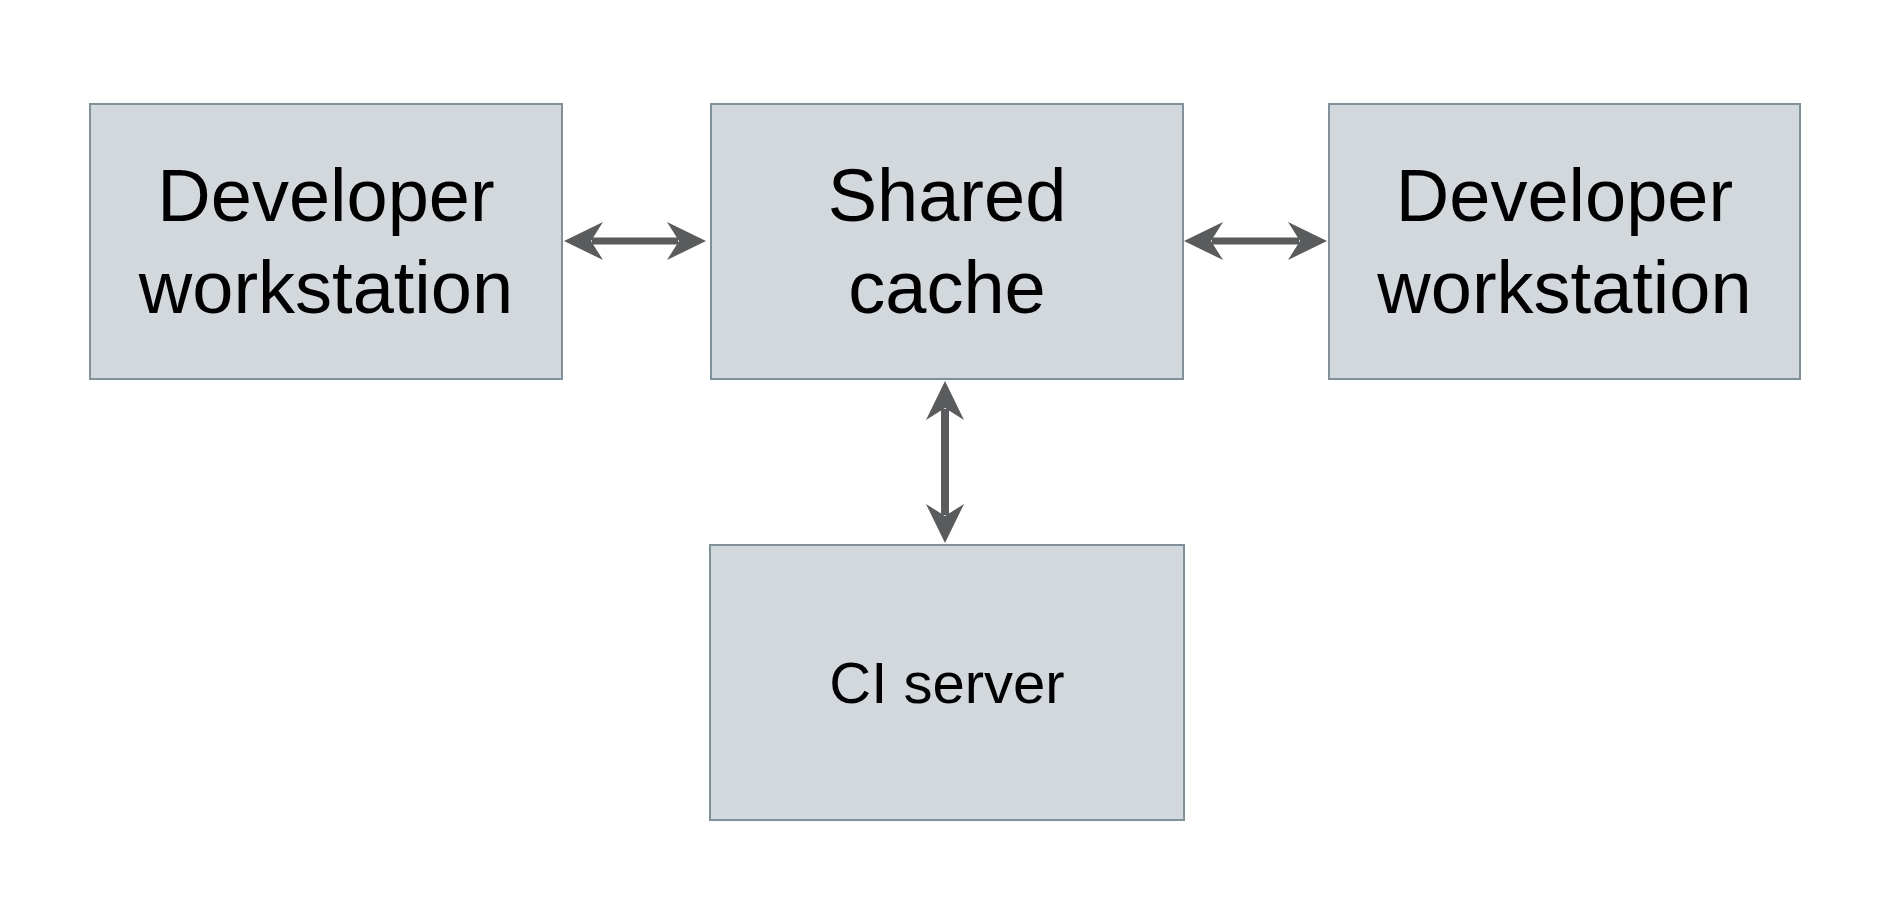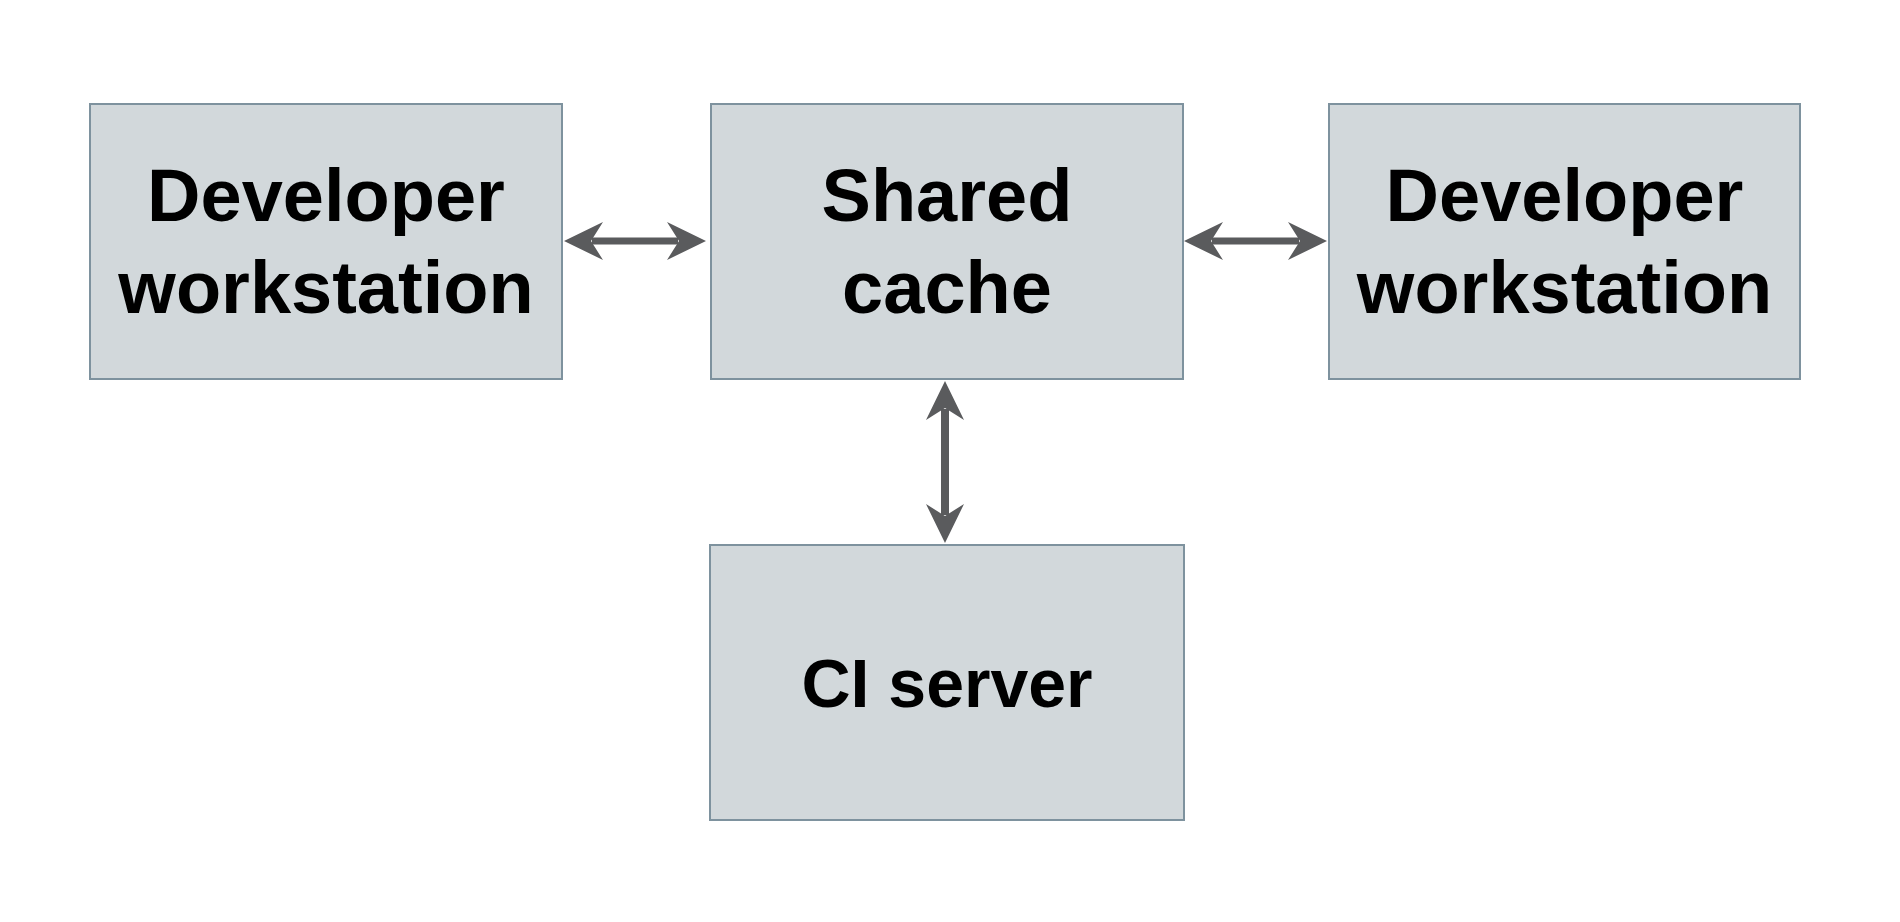--- a/index.html
+++ b/index.html
@@ -22,26 +22,25 @@
     border: 2px solid var(--box-border, #7e929e);
     display: flex;
     align-items: center;
     justify-content: center;
     text-align: center;
     color: var(--text, #000000);
   }
   .node-label {
     white-space: pre-line;
     display: block;
-    font-weight: bold;
   }
   .node-dev-left   { left: 89px;   top: 103px; width: 474px; height: 277px; font-size: 74px; line-height: 92px; }
   .node-shared     { left: 710px;  top: 103px; width: 474px; height: 277px; font-size: 74px; line-height: 92px; text-align: center; }
   .node-dev-right  { left: 1328px; top: 103px; width: 473px; height: 277px; font-size: 74px; line-height: 92px; }
-  .node-ci         { left: 709px;  top: 544px; width: 476px; height: 277px; font-size: 68px; line-height: 100px; }
+  .node-ci         { left: 709px;  top: 544px; width: 476px; height: 277px; font-size: 58px; line-height: 100px; }
   .edge {
     position: absolute;
     display: block;
   }
   .edge-left     { left: 562px;  top: 217px; }
   .edge-right    { left: 1182px; top: 217px; }
   .edge-vertical { left: 921px;  top: 379px; }
 </style>
 </head>
 <body>

